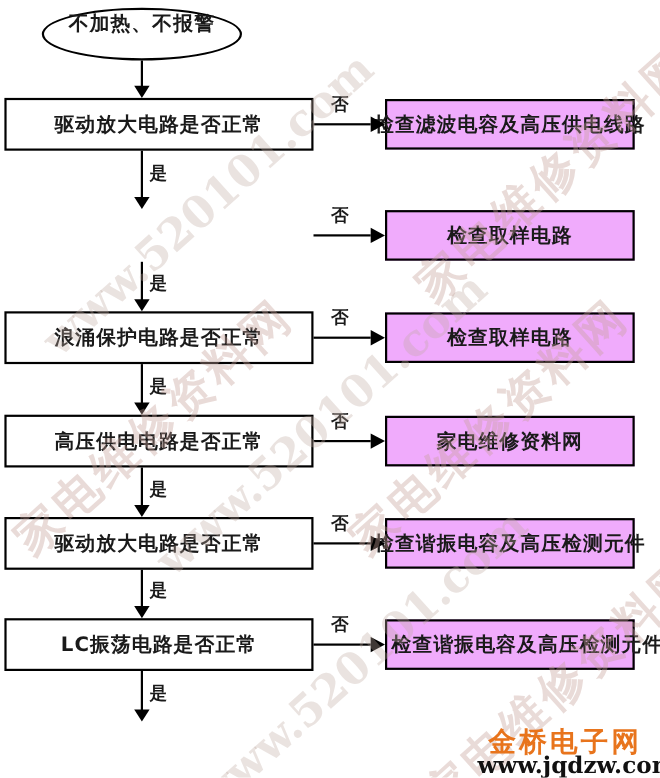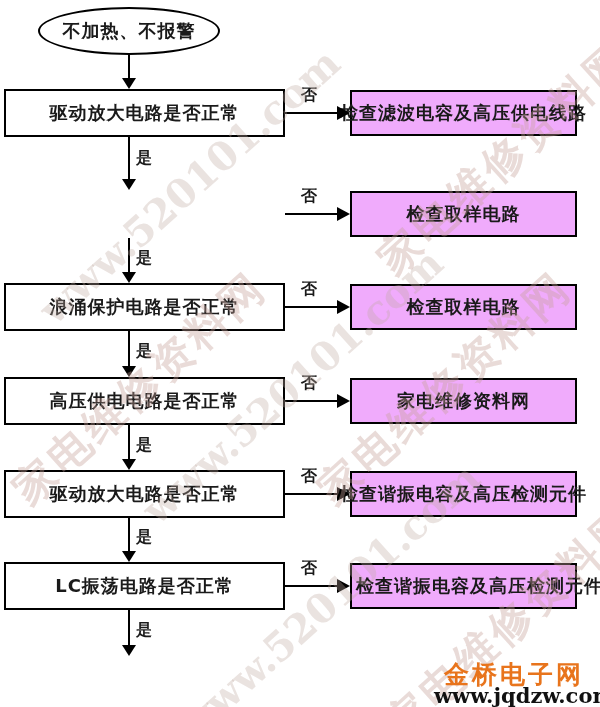--- a/index.html
+++ b/index.html
@@ -15,21 +15,21 @@
   }
   .abox{
     position:absolute;left:350px;width:227px;height:46px;
     border:2px solid #000;background:#f0abfc;box-sizing:border-box;
     display:flex;align-items:center;justify-content:center;z-index:1;
   }
   .btxt{font-size:18px;font-weight:bold;color:#1a1a1a;letter-spacing:1px;white-space:nowrap;}
   .ellipse{
     position:absolute;left:38px;top:7px;width:182px;height:48px;
     border:2px solid #000;border-radius:50%;background:#fff;box-sizing:border-box;
-    display:flex;align-items:center;justify-content:center;z-index:1;
+    display:flex;align-items:flex-start;justify-content:center;z-index:1;
   }
   
   .vline{position:absolute;left:128px;width:2px;background:#000;z-index:2;}
   .vhead{position:absolute;left:122px;width:0;height:0;
     border-left:7px solid transparent;border-right:7px solid transparent;
     border-top:11px solid #000;z-index:2;}
   .hline{position:absolute;left:285px;width:52px;height:2px;background:#000;z-index:2;}
   .hhead{position:absolute;left:337px;width:0;height:0;
     border-top:7px solid transparent;border-bottom:7px solid transparent;
     border-left:13px solid #000;z-index:2;}

